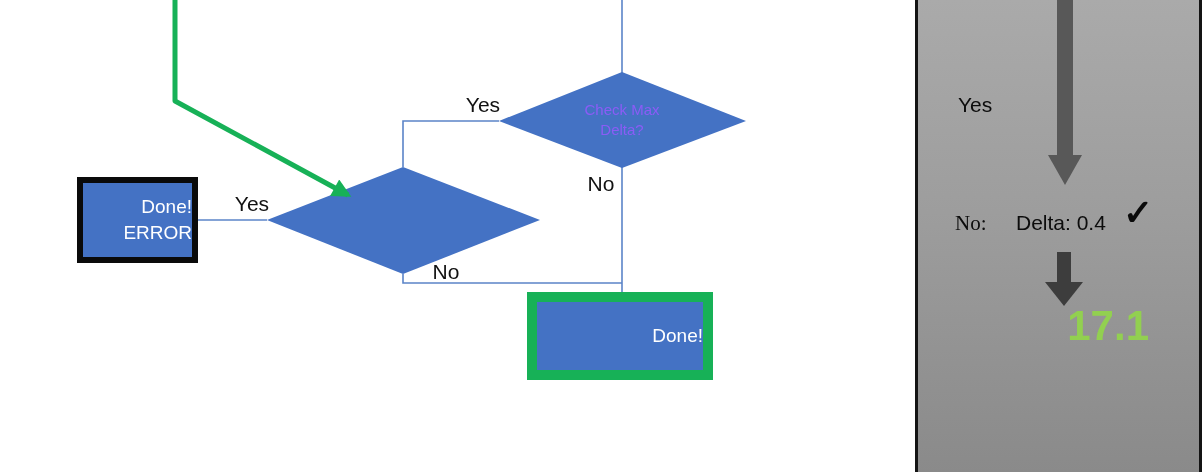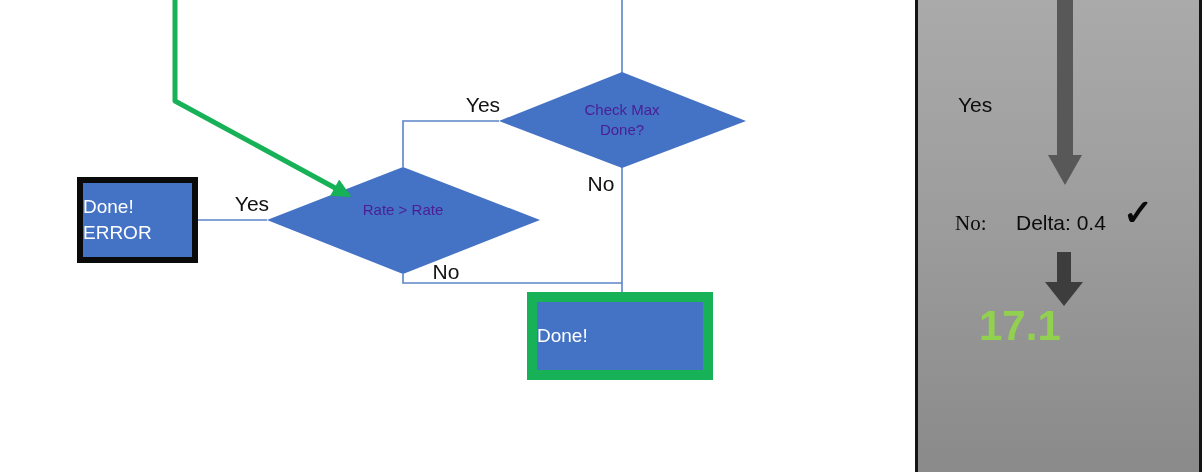--- a/index.html
+++ b/index.html
@@ -17,32 +17,32 @@
     position: absolute;
     color: #111111;
     font-size: 21px;
     line-height: 26px;
     text-align: center;
     width: 46px;
   }
   .diamond-label {
     position: absolute;
     width: 160px;
-    color: #4c1d95;
+    color: #8b5cf6;
     font-size: 15px;
     line-height: 20px;
     text-align: center;
   }
   .node-box {
     position: absolute;
     box-sizing: border-box;
     background: #4472C4;
     display: flex;
     flex-direction: column;
-    align-items: flex-start;
+    align-items: flex-end;
     justify-content: center;
     color: #ffffff;
     font-size: 19px;
     line-height: 26px;
     text-align: center;
   }
   #error-box { left: 77px; top: 177px; width: 121px; height: 86px; border: 6px solid #0a0a0a; }
   #done-box  { left: 527px; top: 292px; width: 186px; height: 88px; border: 10px solid #17b157; }
 
   #side-panel {
@@ -71,21 +71,21 @@
     position: absolute;
     left: 205px; top: 192px;
     color: #0a0a0a;
     font-size: 36px;
     font-weight: bold;
   }
   #result-value {
     position: absolute;
     left: 61px; top: 303px;
     width: 170px;
-    text-align: left;
+    text-align: right;
     color: #92D050;
     font-size: 42px;
     line-height: 46px;
     font-weight: bold;
   }
 </style>
 </head>
 <body>
 
 <div id="stage">
@@ -103,24 +103,23 @@
     <path d="M403,274 L403,283 L622,283" fill="none" stroke="#5b84c8" stroke-width="1.6"></path>
 
     <polygon points="622,72 746,121 622,168 499,121" fill="#4472C4"></polygon>
     <polygon points="403,167 540,220 403,274 267,220" fill="#4472C4"></polygon>
 
     <path d="M175,0 L175,101 L348,195" fill="none" stroke="#17b157" stroke-width="5" stroke-linejoin="round" marker-end="url(#greenArrow)"></path>
   </svg>
 
   <div class="diamond-label" style="left:542px; top:100px;">
     <div>Check Max</div>
-    <div>Done?</div>
+    <div>Delta?</div>
   </div>
   <div class="diamond-label" style="left:323px; top:200px;">
-    <div>Rate &gt; Rate</div>
   </div>
 
   <div id="error-box" class="node-box">
     <div>Done!</div>
     <div>ERROR</div>
   </div>
   <div id="done-box" class="node-box">
     <div>Done!</div>
   </div>
 

